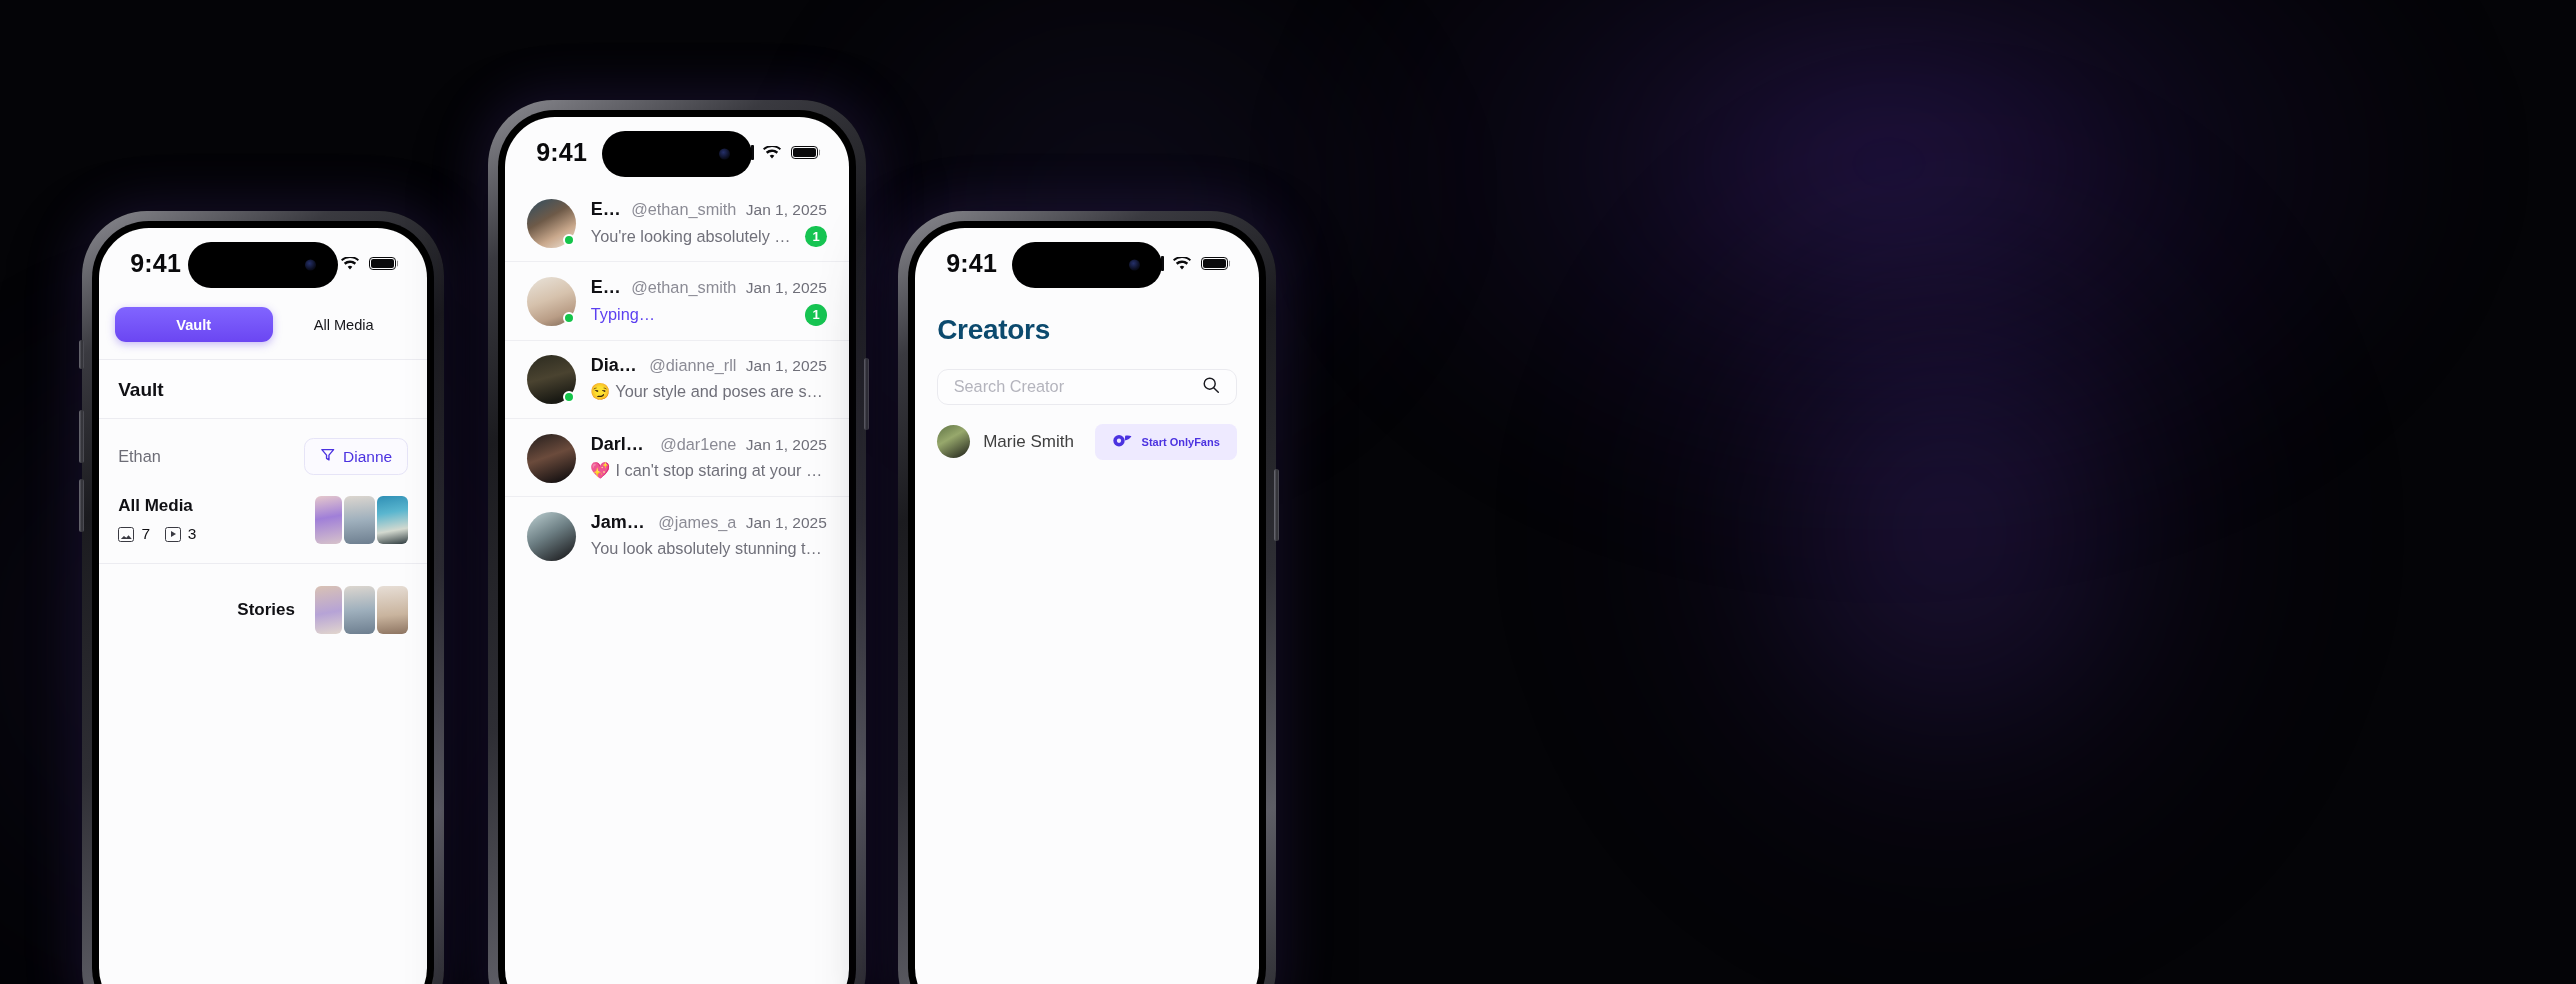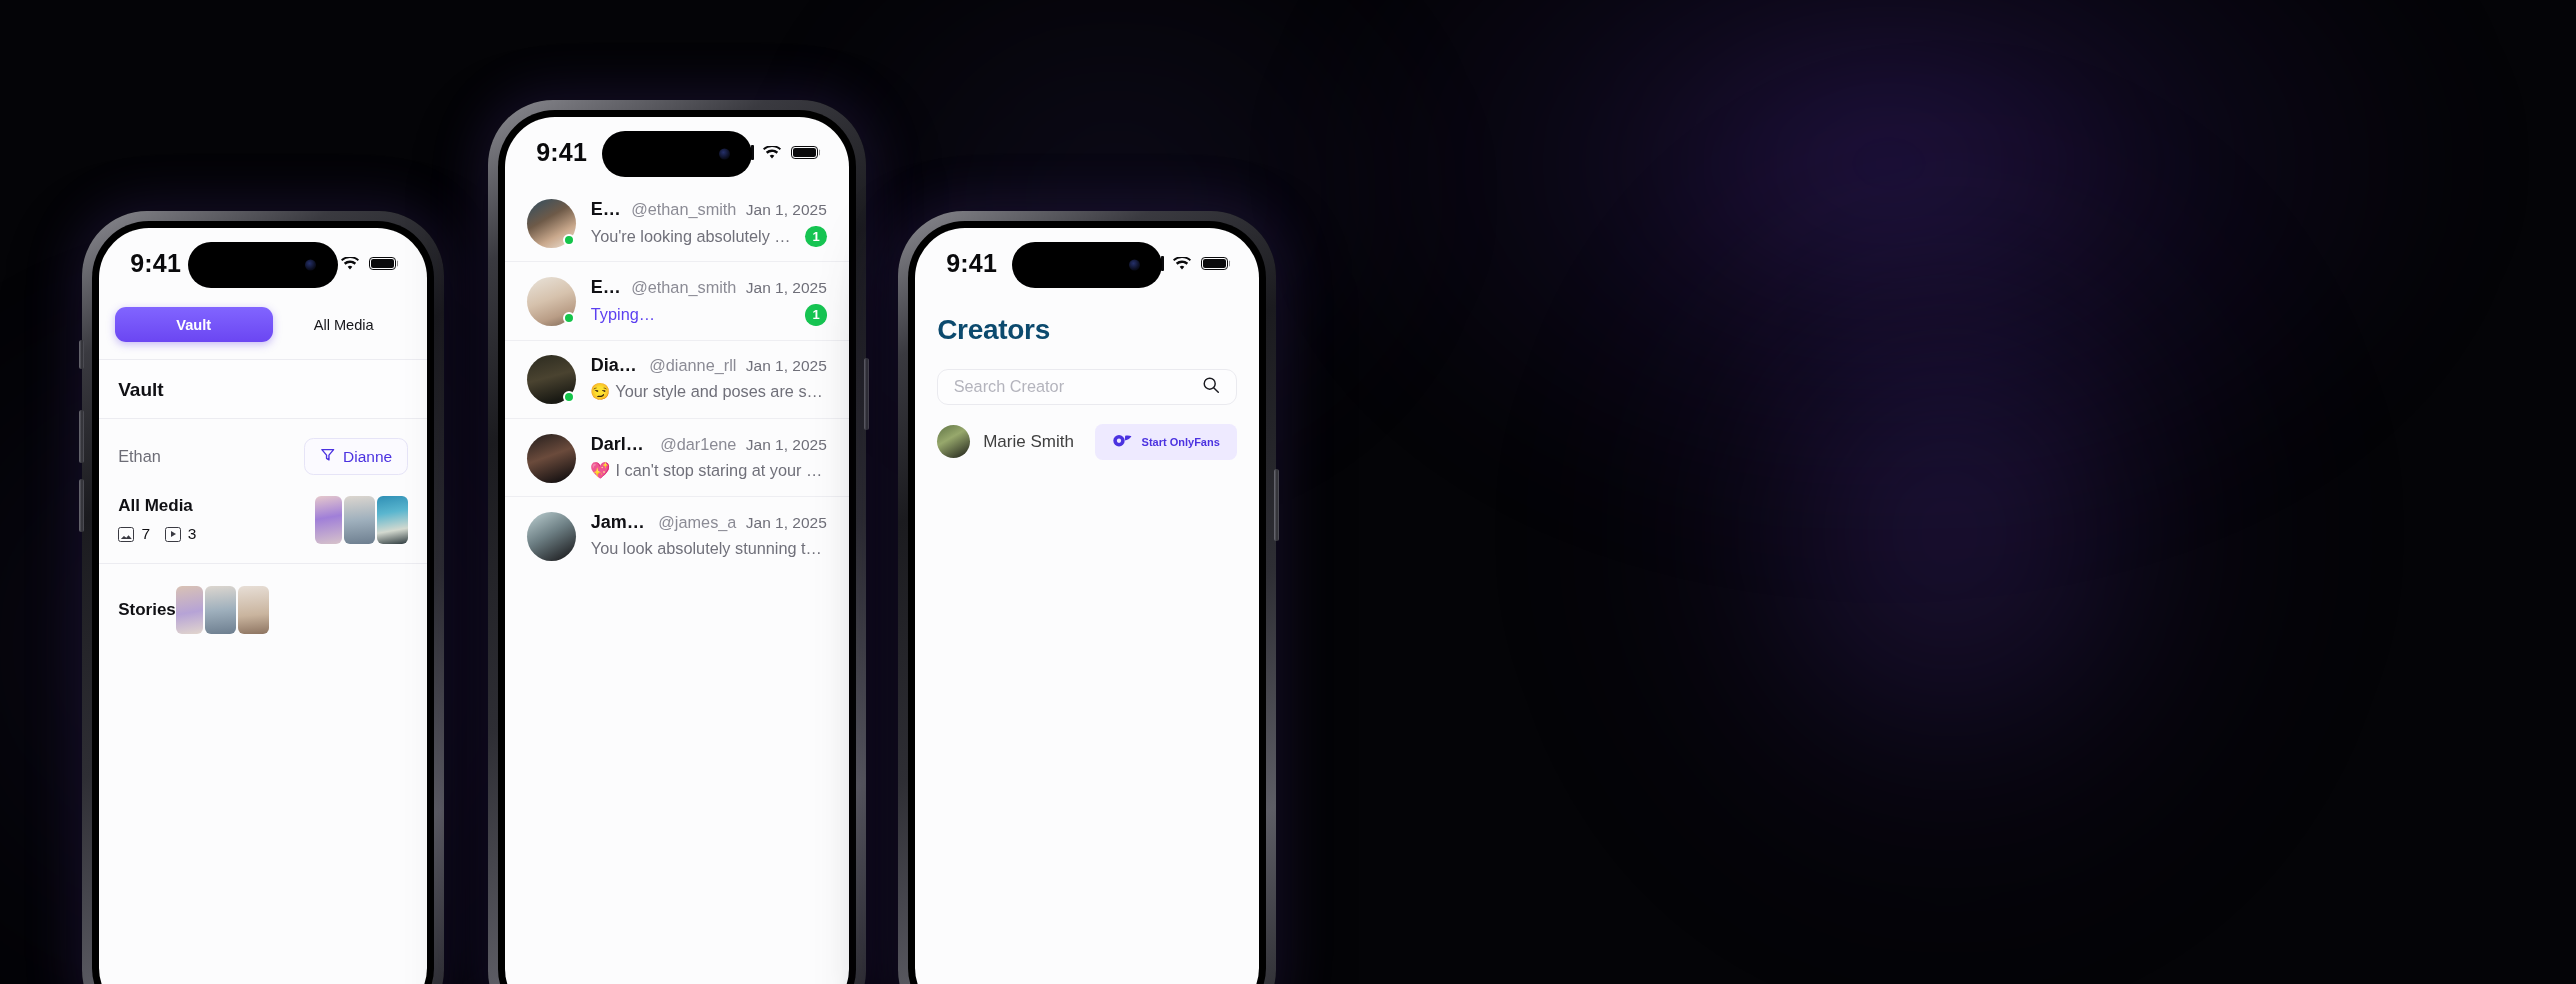--- a/index.html
+++ b/index.html
@@ -87,22 +87,22 @@
             display:inline-block; position:relative; }
   .ic-photo::after { content:""; position:absolute; left:1.7px; right:1.7px; bottom:1.7px; height:4.3px;
             background:#3a3a42;
             clip-path:polygon(0% 100%,28% 30%,50% 70%,70% 10%,100% 100%); }
   .ic-play::after { content:""; position:absolute; left:5.2px; top:50%; transform:translateY(-50%);
             border-left:5.2px solid #3a3a42; border-top:3.4px solid transparent;
             border-bottom:3.4px solid transparent; }
   .thumbs { display:flex; gap:1.7px; }
   .thumb { width:27.5px; height:48px; border-radius:6px; overflow:hidden; }
   .thumb.w2 { width:31px; }
-  .stories-row { display:flex; align-items:center; justify-content:flex-start;
-                 padding:22px 19px 0; }
+  .stories-row { display:flex; align-items:center; justify-content:flex-end;
+                 padding:22px 19px 0;gap:20px; }
   .stories-lbl { font-size:17px; font-weight:700; color:#101014; }
 
   
   .chat-list { padding:0 0 0 0; }
   .chat-row { display:flex; gap:14.6px; padding:14.6px 22px 13.7px 22px;
               border-bottom:0.9px solid #eeeef2; }
   .chat-row:last-child { border-bottom:none; }
   .ava-wrap { position:relative; flex:0 0 49px; }
   .ava { width:49px; height:49px; border-radius:50%; overflow:hidden; }
   .dot-online { position:absolute; right:0.9px; bottom:1.7px; width:12px; height:12px;

